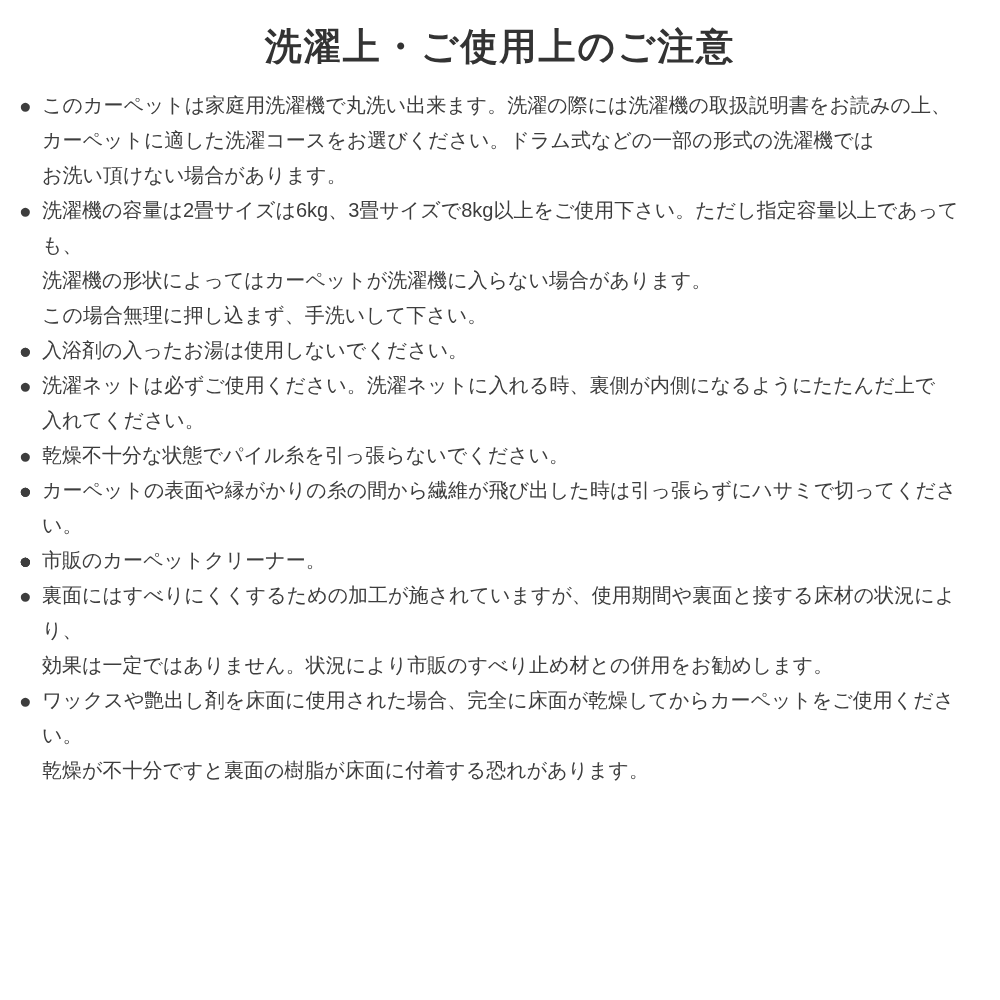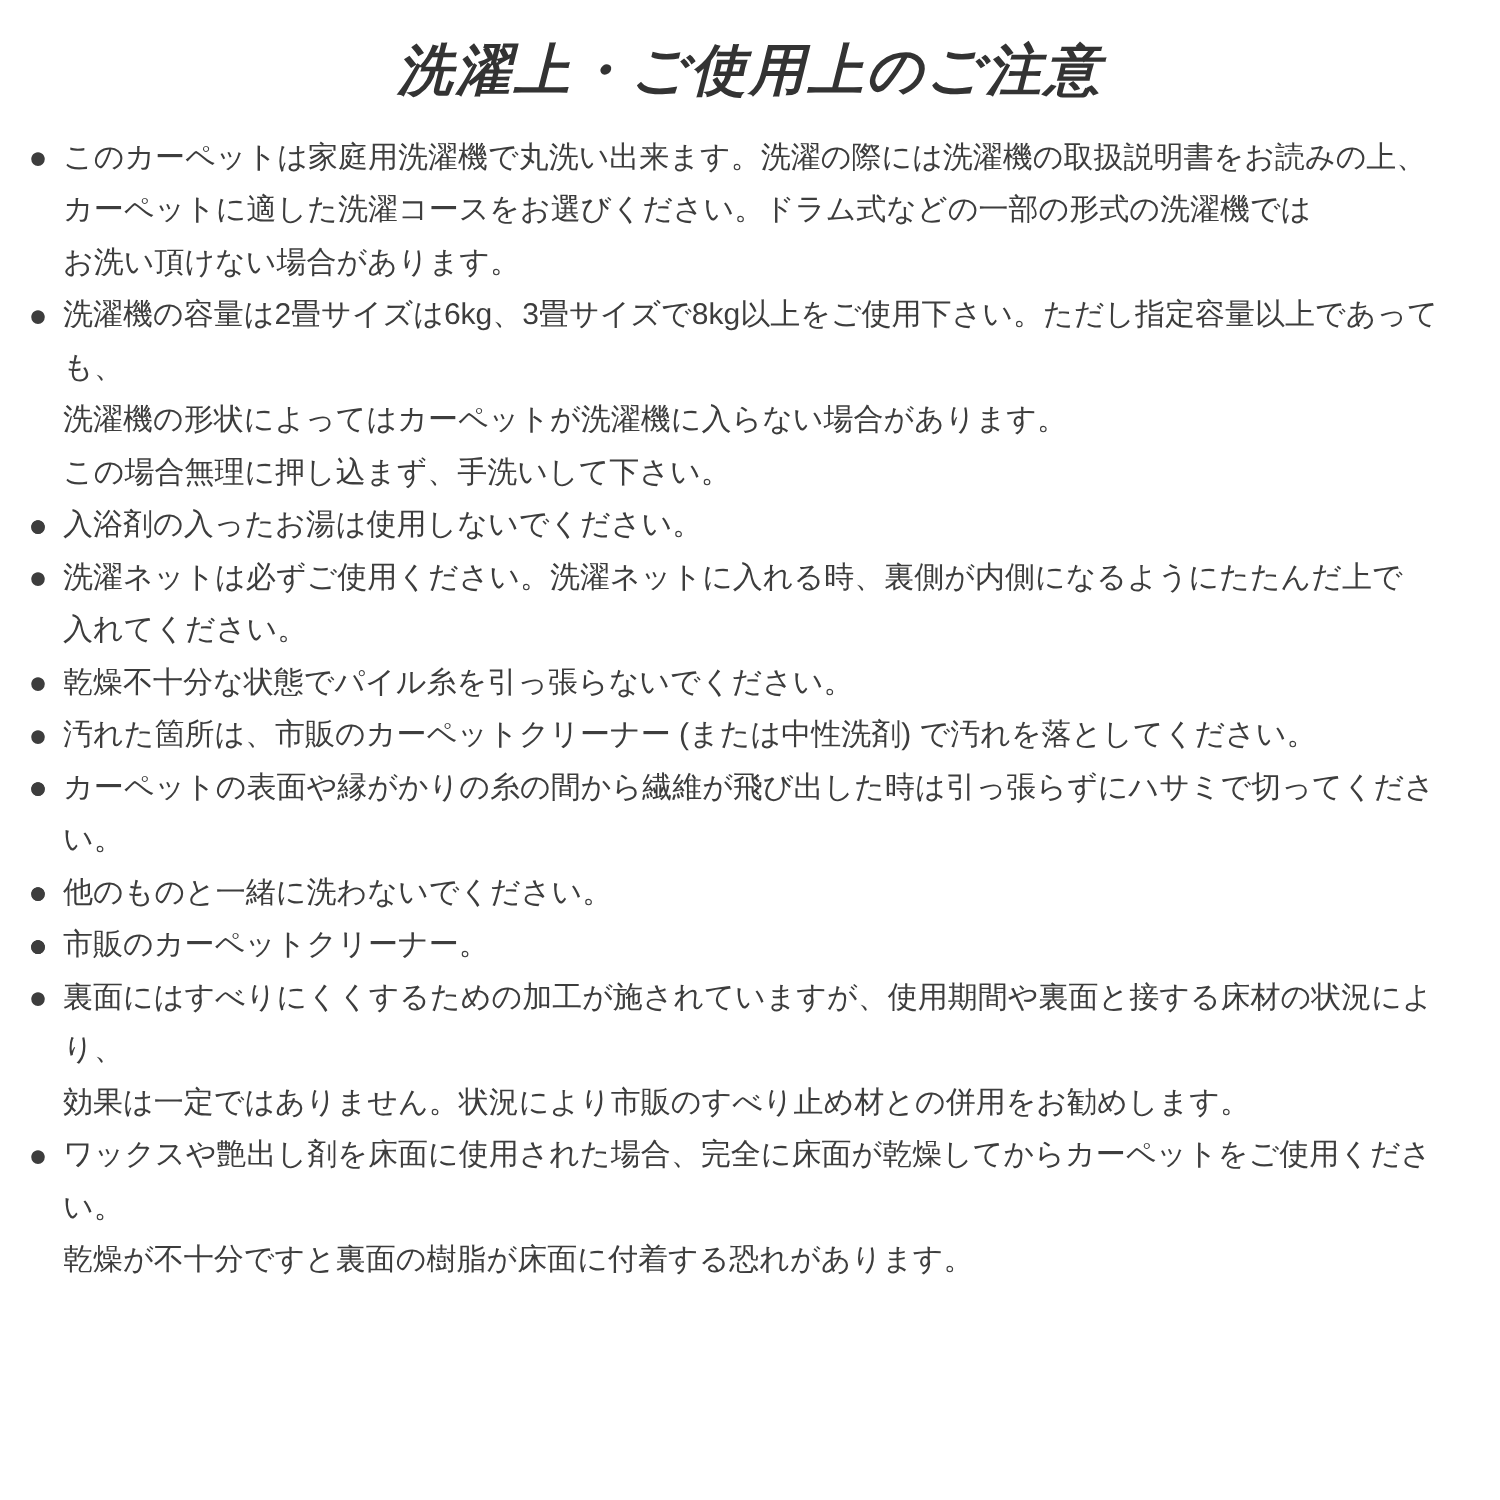--- a/index.html
+++ b/index.html
@@ -22,21 +22,20 @@
     box-sizing:border-box;
   }
   .title{
     margin:24px 0 18px 0;
     text-align:center;
     font-size:37px;
     font-weight:bold;
     letter-spacing:2px;
     color:var(--title-color);
     line-height:1.25;
-    font-style:italic;
   }
   .notes{
     padding:0 8px 0 21px;
     color:var(--text-color);
     font-size:20px;
     line-height:35px;
   }
   .note{
     position:relative;
     padding-left:21px;
@@ -62,25 +61,25 @@
 カーペットに適した洗濯コースをお選びください。ドラム式などの一部の形式の洗濯機では
 お洗い頂けない場合があります。</span></div>
       <div class="note"><span class="bullet">●</span><span class="note-text">洗濯機の容量は2畳サイズは6kg、3畳サイズで8kg以上をご使用下さい。ただし指定容量以上であっても、
 洗濯機の形状によってはカーペットが洗濯機に入らない場合があります。
 この場合無理に押し込まず、手洗いして下さい。</span></div>
       <div class="note"><span class="bullet">●</span></div>
       <div class="note"><span class="bullet">●</span><span class="note-text">入浴剤の入ったお湯は使用しないでください。</span></div>
       <div class="note"><span class="bullet">●</span><span class="note-text">洗濯ネットは必ずご使用ください。洗濯ネットに入れる時、裏側が内側になるようにたたんだ上で
 入れてください。</span></div>
       <div class="note"><span class="bullet">●</span><span class="note-text">乾燥不十分な状態でパイル糸を引っ張らないでください。</span></div>
-      <div class="note"><span class="bullet">●</span><span class="note-text">汚れた箇所は、市販のカーペットクリーナー (または中性洗剤) で汚れを落としてください。</span></div>
+      <div class="note"><span class="bullet">●</span></div>
       <div class="note"><span class="bullet">●</span></div>
       <div class="note"><span class="bullet">●</span><span class="note-text">カーペットの表面や縁がかりの糸の間から繊維が飛び出した時は引っ張らずにハサミで切ってください。</span></div>
       <div class="note"><span class="bullet">●</span></div>
-      <div class="note"><span class="bullet">●</span><span class="note-text">他のものと一緒に洗わないでください。</span></div>
+      <div class="note"><span class="bullet">●</span></div>
       <div class="note"><span class="bullet">●</span></div>
       <div class="note"><span class="bullet">●</span></div>
       <div class="note"><span class="bullet">●</span><span class="note-text">市販のカーペットクリーナー。</span></div>
       <div class="note"><span class="bullet">●</span><span class="note-text">裏面にはすべりにくくするための加工が施されていますが、使用期間や裏面と接する床材の状況により、
 効果は一定ではありません。状況により市販のすべり止め材との併用をお勧めします。</span></div>
       <div class="note"><span class="bullet">●</span><span class="note-text">ワックスや艶出し剤を床面に使用された場合、完全に床面が乾燥してからカーペットをご使用ください。
 乾燥が不十分ですと裏面の樹脂が床面に付着する恐れがあります。</span></div>
     </div>
 </div>
 

